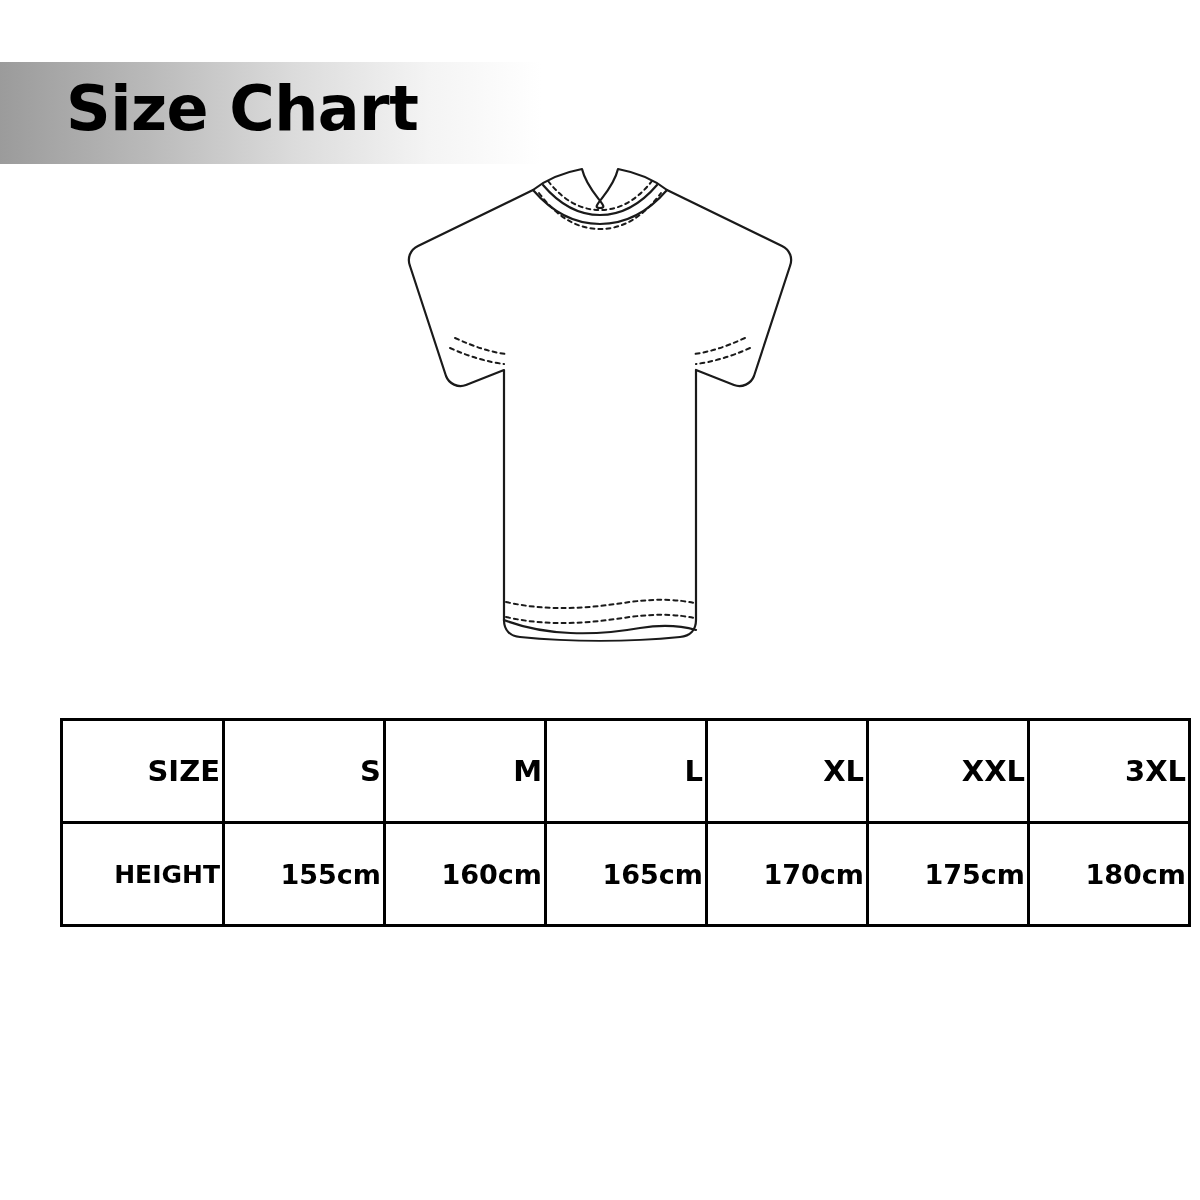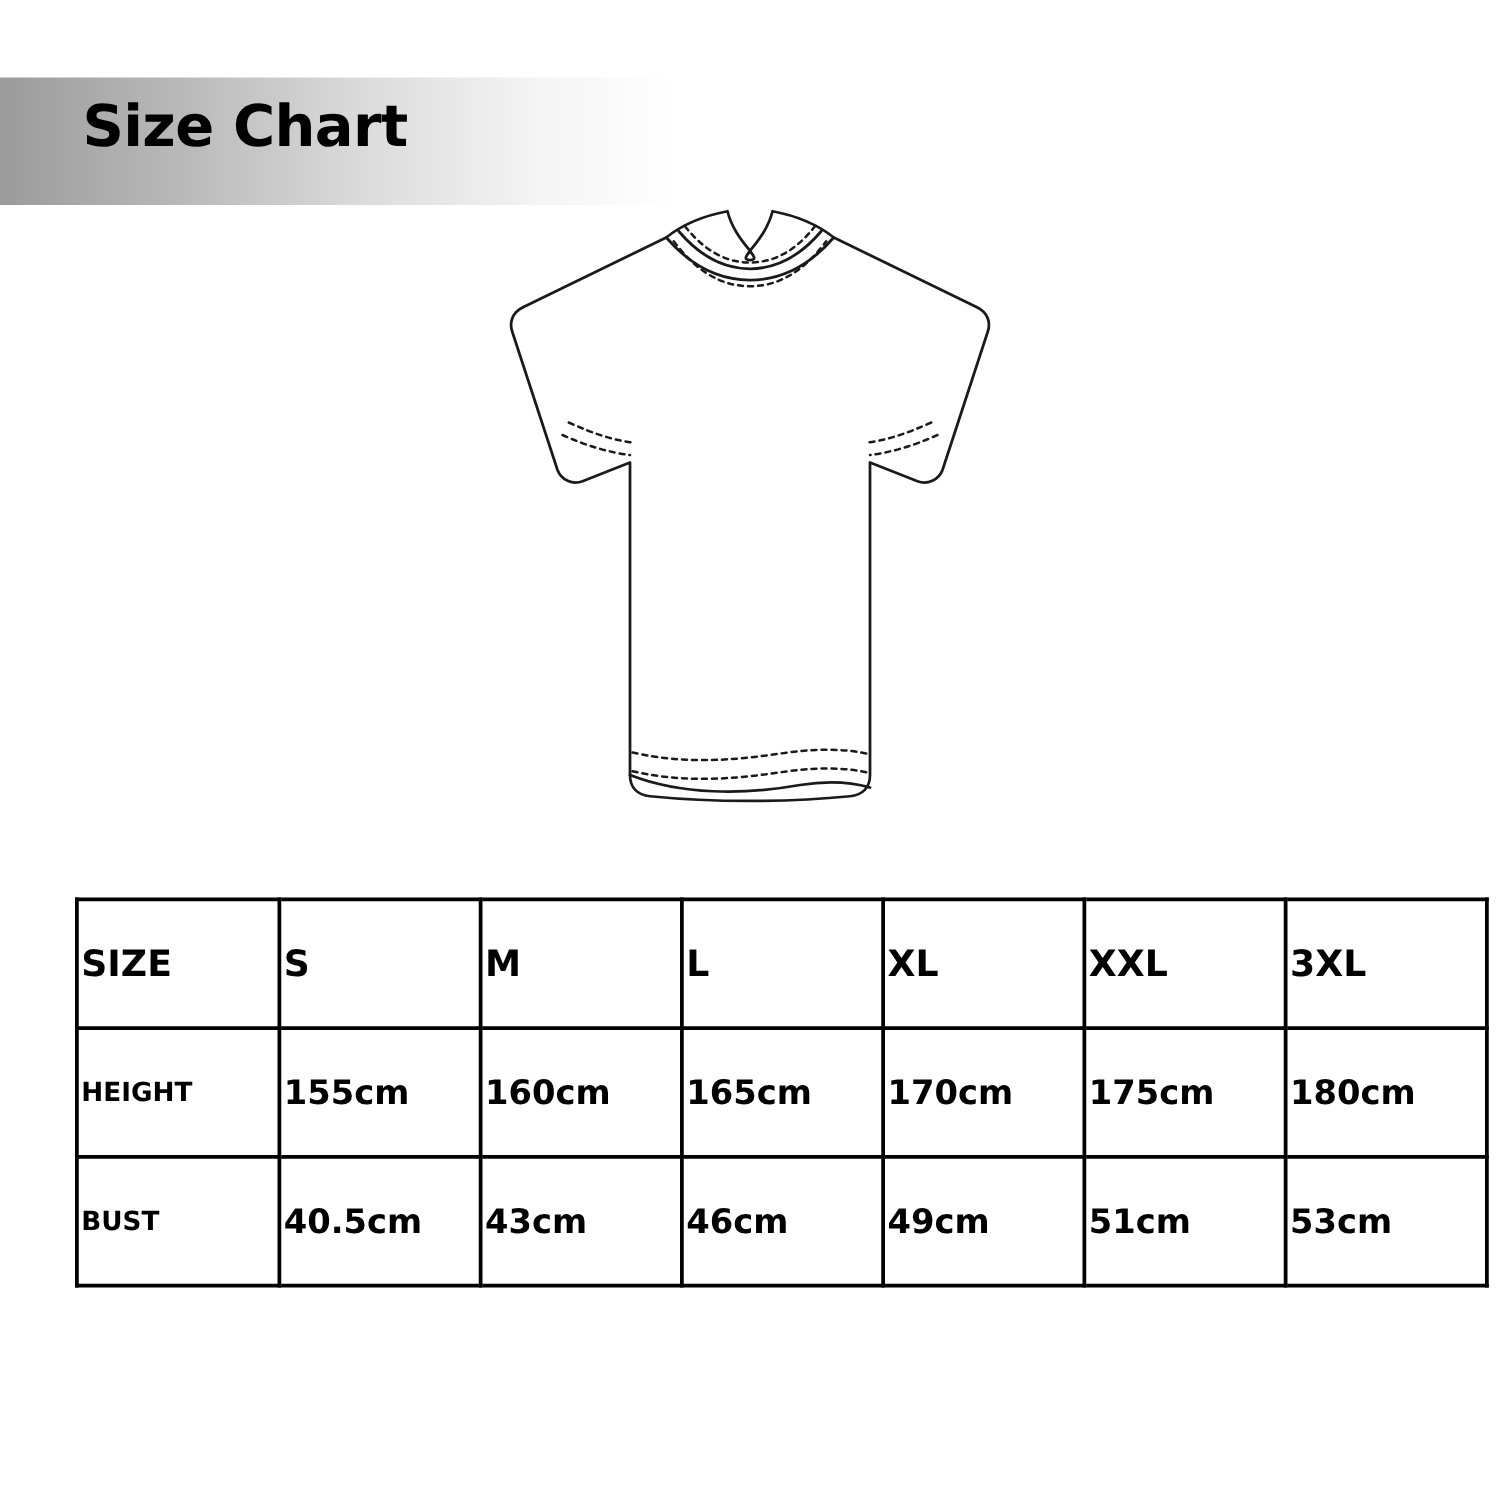--- a/index.html
+++ b/index.html
@@ -21,21 +21,21 @@
     left: 0;
     top: 62px;
     width: 660px;
     height: 102px;
     background: linear-gradient(to right, #9b9b9b 0%, #b9b9b9 22%, #dcdcdc 45%, #f4f4f4 65%, #ffffff 82%, #ffffff 100%);
   }
   .header-title {
     position: absolute;
     left: 66px;
     top: 78px;
-    font-size: 46px;
+    font-size: 62px;
     font-weight: bold;
     color: #000000;
     letter-spacing: -0.5px;
     line-height: 1;
     font-family: "DejaVu Sans", sans-serif;
   }
 
   
   .shirt-wrap {
     position: absolute;
@@ -54,32 +54,32 @@
   .size-table {
     position: absolute;
     left: 60px;
     top: 718px;
     width: 1080px;
     border-collapse: collapse;
     table-layout: fixed;
   }
   .size-table td {
     border: 3px solid #000000;
-    text-align: left;
+    text-align: right;
     vertical-align: middle;
     height: 100px;
     font-size: 27px;
     font-weight: bold;
     color: #000000;
     font-family: "DejaVu Sans", sans-serif;
     padding: 0 2px;
   }
   .size-table td.rowhead {
     width: 155px;
-    font-size: 21px;
+    font-size: 25px;
   }
   .size-table td.col {
     width: 154px;
   }
   .size-table tr:first-child td {
     font-size: 29px;
   }
 </style>
 </head>
 <body>
@@ -152,23 +152,14 @@
     </tr>
     <tr>
       <td class="rowhead">HEIGHT</td>
       <td class="col">155cm</td>
       <td class="col">160cm</td>
       <td class="col">165cm</td>
       <td class="col">170cm</td>
       <td class="col">175cm</td>
       <td class="col">180cm</td>
     </tr>
-    <tr>
-      <td class="rowhead">BUST</td>
-      <td class="col">40.5cm</td>
-      <td class="col">43cm</td>
-      <td class="col">46cm</td>
-      <td class="col">49cm</td>
-      <td class="col">51cm</td>
-      <td class="col">53cm</td>
-    </tr>
   </tbody>
 </table>
 
 </body></html>

